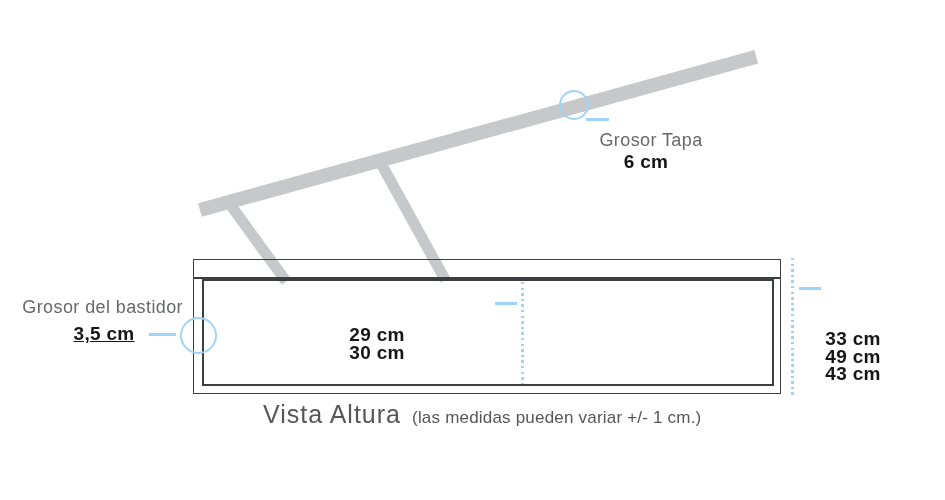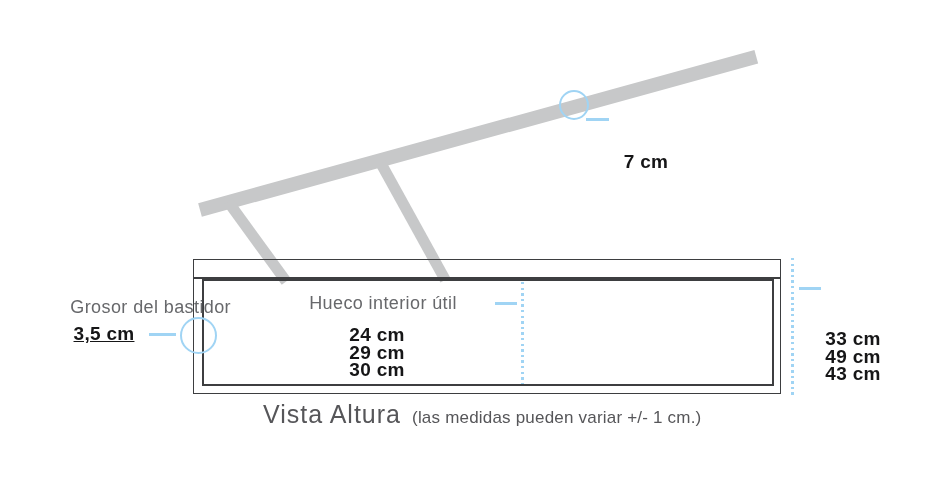--- a/index.html
+++ b/index.html
@@ -29,21 +29,21 @@
   #altura-dash{left:799px;top:287px;width:22px;}
   .blue-ring{position:absolute;border:2.5px solid #a0d4f4;border-radius:50%;box-sizing:border-box;background:transparent;z-index:3;}
   #tapa-ring{left:559px;top:90px;width:30px;height:30px;}
   #bastidor-ring{left:180px;top:317px;width:37px;height:37px;}
   
   .lbl{position:absolute;color:#67686b;font-size:18px;letter-spacing:.4px;z-index:4;white-space:nowrap;}
   .val{position:absolute;color:#161617;font-size:19px;font-weight:bold;letter-spacing:.3px;z-index:4;white-space:nowrap;}
   .center{text-align:center;}
   #tapa-label{left:576px;top:130px;width:150px;}
   #tapa-value{left:571px;top:151px;width:150px;}
-  #bastidor-label{left:0;top:297px;width:183px;text-align:right;padding-left:48px;}
+  #bastidor-label{left:0;top:297px;width:183px;text-align:right;}
   #bastidor-value{left:60px;top:323px;width:88px;text-decoration:underline;}
   #hueco-label{left:293px;top:293px;width:180px;}
   #hueco-values{left:302px;top:326px;width:150px;line-height:17.5px;}
   #altura-label{left:775px;top:307px;width:160px;}
   #altura-values{left:778px;top:330px;width:150px;line-height:17.5px;}
   
   #caption{position:absolute;left:263px;top:400px;display:flex;align-items:baseline;gap:11px;z-index:4;white-space:nowrap;}
   #caption-title{color:#565659;font-size:25px;letter-spacing:1px;}
   #caption-note{color:#565659;font-size:17px;letter-spacing:.2px;text-align:right;}
 </style>
@@ -62,28 +62,27 @@
 
   <div class="blue-dotted" id="hueco-dotted"></div>
   <div class="blue-dotted" id="altura-dotted"></div>
   <div class="blue-ring" id="tapa-ring"></div>
   <div class="blue-ring" id="bastidor-ring"></div>
   <div class="blue-dash" id="tapa-dash"></div>
   <div class="blue-dash" id="bastidor-dash"></div>
   <div class="blue-dash" id="hueco-dash"></div>
   <div class="blue-dash" id="altura-dash"></div>
 
-  <div class="val center" id="tapa-value">7 cm</div>
+  <div class="lbl center" id="tapa-label">Grosor Tapa</div>
+  <div class="val center" id="tapa-value">6 cm</div>
 
   <div class="lbl" id="bastidor-label">Grosor del bastidor</div>
   <div class="val center" id="bastidor-value">3,5 cm</div>
 
-  <div class="lbl center" id="hueco-label">Hueco interior útil</div>
   <div class="val center" id="hueco-values">
-    <div>24 cm</div>
     <div>29 cm</div>
     <div>30 cm</div>
   </div>
 
   <div class="val center" id="altura-values">
     <div>33 cm</div>
     <div>49 cm</div>
     <div>43 cm</div>
   </div>
 

